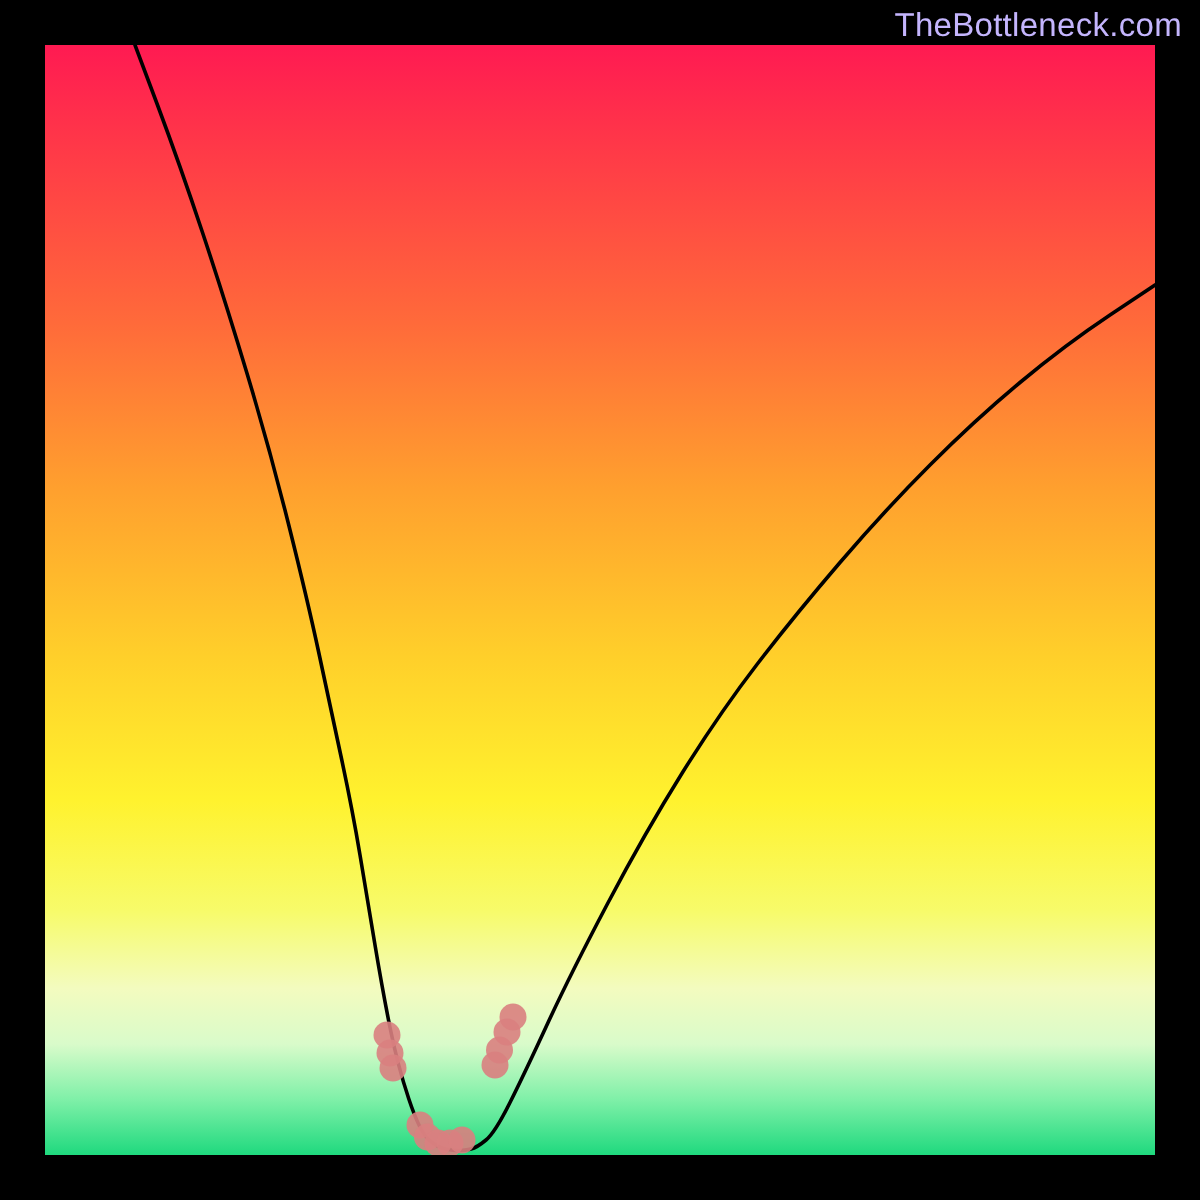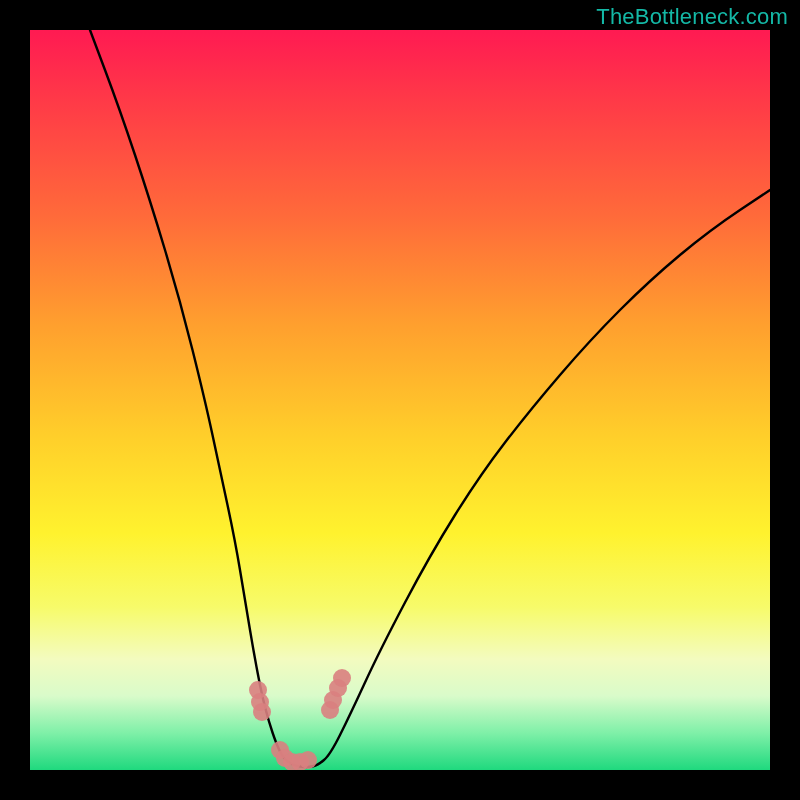--- a/index.html
+++ b/index.html
@@ -42,21 +42,21 @@
     position: absolute;
     left: 0;
     top: 0;
     width: 740px;
     height: 740px;
   }
   .watermark {
     position: absolute;
     top: 4px;
     right: 12px;
-    color: #14b8a6;
+    color: #c4b5fd;
     font-size: 22px;
     font-weight: 500;
     letter-spacing: 0.2px;
     user-select: none;
   }
 </style>
 </head>
 <body>
 
 <div class="frame">

